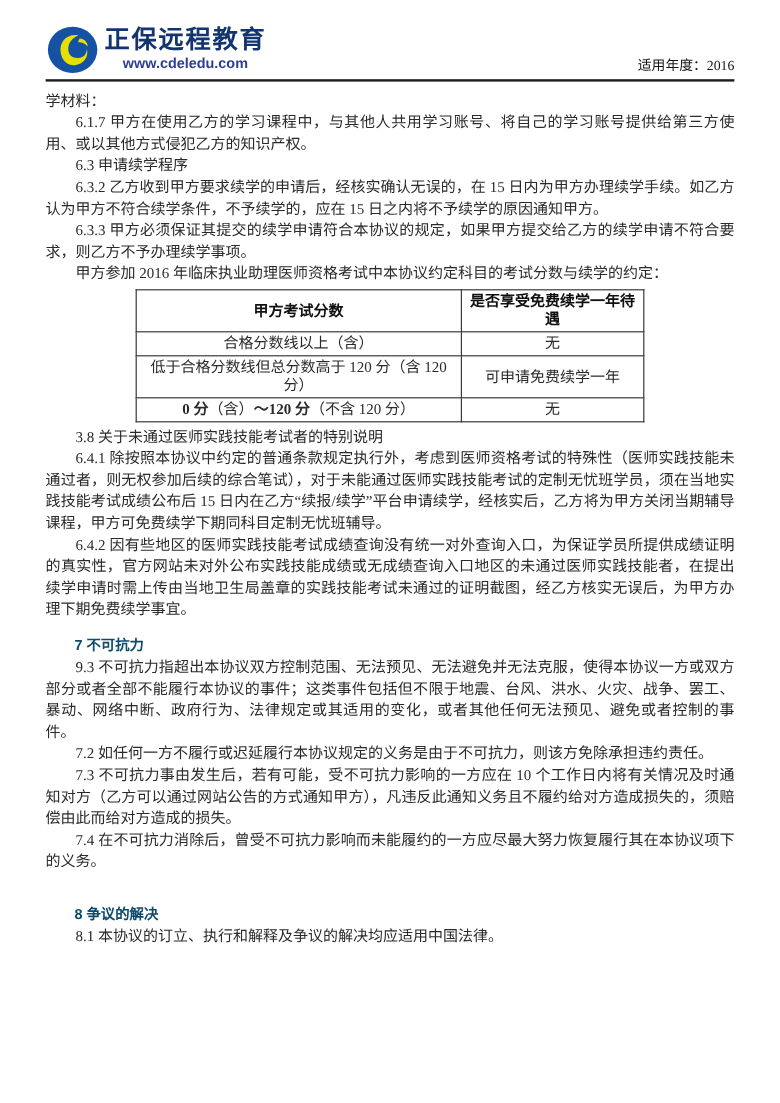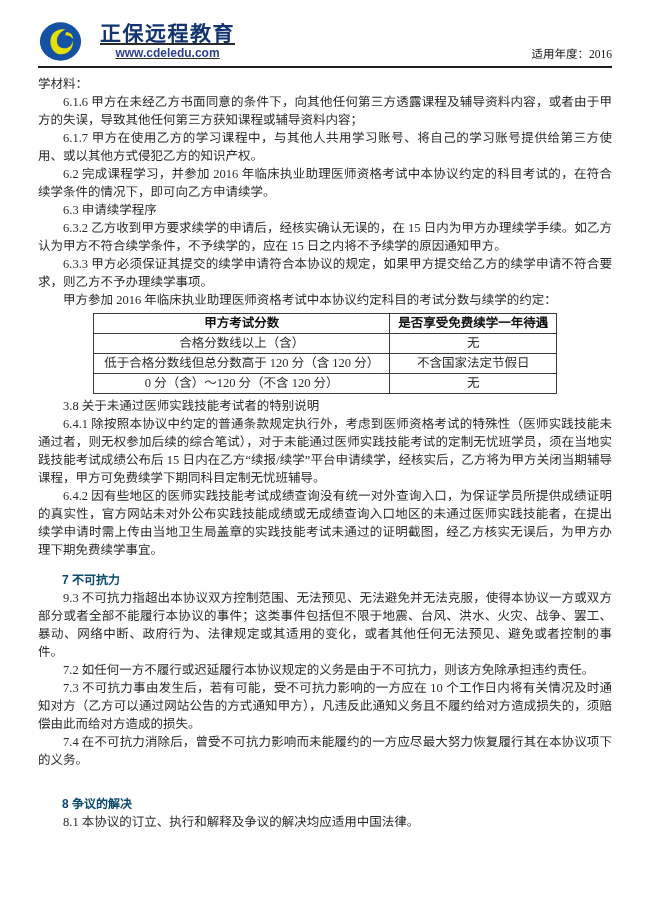--- a/index.html
+++ b/index.html
@@ -10,21 +10,21 @@
     color: #2a2a2a;
     overflow: hidden;
   }
   .page { box-sizing: border-box; width: 650px; height: 919px; padding: 20px 38px 0 38px; }
 
   
   .doc-header {
     display: flex; justify-content: space-between; align-items: flex-end;
     border-bottom: 2px solid #1d1d1d; padding-bottom: 3px;
   }
-  .brand { display: flex; align-items: center; gap: 17px; text-decoration: underline; }
+  .brand { display: flex; align-items: center; gap: 4px; }
   .logo-svg { width: 45px; height: 43px; display: block; }
   .brand-text { display: flex; flex-direction: column; line-height: 1.05; }
   .brand-name {
     font-family: "Liberation Sans", sans-serif; font-weight: bold;
     font-size: 21px; color: #12346f; letter-spacing: 1.5px;
   }
   .brand-url {
     font-family: "Liberation Sans", sans-serif; font-weight: bold;
     font-size: 12px; color: #2c3f8f; margin-top: 2px; text-align: center;
   }
@@ -38,32 +38,32 @@
   p.plain  { margin: 0; }
   p.para   { margin: 0; text-indent: 2em; }
   p.heading {
     margin: 12px 0 0 0; text-indent: 2em; font-weight: bold; font-size: 12px;
     font-family: "Liberation Sans", sans-serif; color: #0c4a6e;
   }
   p.heading.big-gap { margin-top: 26px; }
 
   
   table.score-table {
-    border-collapse: collapse; margin: 4px auto 3px auto; width: 464px;
+    border-collapse: collapse; margin: 4px auto 3px auto; width: 424px;
     font-size: 12.5px; line-height: 15px;
   }
   .score-table th, .score-table td {
     border: 1px solid #3a3a3a; text-align: center; padding: 2px 4px;
   }
   .score-table th {
     font-family: "Liberation Sans", sans-serif; font-weight: bold; font-size: 12.5px; color: #111;
   }
   .score-table col.c1 { width: 64%; }
   .score-table col.c2 { width: 36%; }
-  .bold-part { font-weight: normal; }
+  .bold-part { font-weight: bold; }
 </style>
 </head>
 <body>
 
 <div class="page">
 
   <div class="doc-header">
     <div class="brand">
       <span>
         <svg class="logo-svg" viewBox="0 0 48 48" aria-hidden="true">
@@ -75,23 +75,21 @@
       <div class="brand-text">
         <span class="brand-name">正保远程教育</span>
         <span class="brand-url">www.cdeledu.com</span>
       </div>
     </div>
     <div class="year-label">适用年度：2016</div>
   </div>
 
   <div class="doc-body">
     <p class="plain">学材料：</p>
-    <p class="para">6.1.6 甲方在未经乙方书面同意的条件下，向其他任何第三方透露课程及辅导资料内容，或者由于甲方的失误，导致其他任何第三方获知课程或辅导资料内容；</p>
     <p class="para">6.1.7 甲方在使用乙方的学习课程中，与其他人共用学习账号、将自己的学习账号提供给第三方使用、或以其他方式侵犯乙方的知识产权。</p>
-    <p class="para">6.2 完成课程学习，并参加 2016 年临床执业助理医师资格考试中本协议约定的科目考试的，在符合续学条件的情况下，即可向乙方申请续学。</p>
     <p class="para">6.3 申请续学程序</p>
     <p class="para">6.3.2 乙方收到甲方要求续学的申请后，经核实确认无误的，在 15 日内为甲方办理续学手续。如乙方认为甲方不符合续学条件，不予续学的，应在 15 日之内将不予续学的原因通知甲方。</p>
     <p class="para">6.3.3 甲方必须保证其提交的续学申请符合本协议的规定，如果甲方提交给乙方的续学申请不符合要求，则乙方不予办理续学事项。</p>
     <p class="para">甲方参加 2016 年临床执业助理医师资格考试中本协议约定科目的考试分数与续学的约定：</p>
 
     <table class="score-table">
       <colgroup>
           <col class="c1">
           <col class="c2">
         </colgroup>
@@ -101,21 +99,21 @@
           <th>是否享受免费续学一年待遇</th>
         </tr>
       </thead>
       <tbody>
         <tr>
           <td>合格分数线以上（含）</td>
           <td>无</td>
         </tr>
         <tr>
           <td>低于合格分数线但总分数高于 120 分（含 120 分）</td>
-          <td>不含国家法定节假日</td>
+          <td>可申请免费续学一年</td>
         </tr>
         <tr>
           <td><span class="bold-part">0 分</span><span>（含）</span><span class="bold-part">～120 分</span><span>（不含 120 分）</span></td>
           <td>无</td>
         </tr>
       </tbody>
     </table>
 
     <p class="para">3.8 关于未通过医师实践技能考试者的特别说明</p>
     <p class="para">6.4.1 除按照本协议中约定的普通条款规定执行外，考虑到医师资格考试的特殊性（医师实践技能未通过者，则无权参加后续的综合笔试），对于未能通过医师实践技能考试的定制无忧班学员，须在当地实践技能考试成绩公布后 15 日内在乙方“续报/续学”平台申请续学，经核实后，乙方将为甲方关闭当期辅导课程，甲方可免费续学下期同科目定制无忧班辅导。</p>

